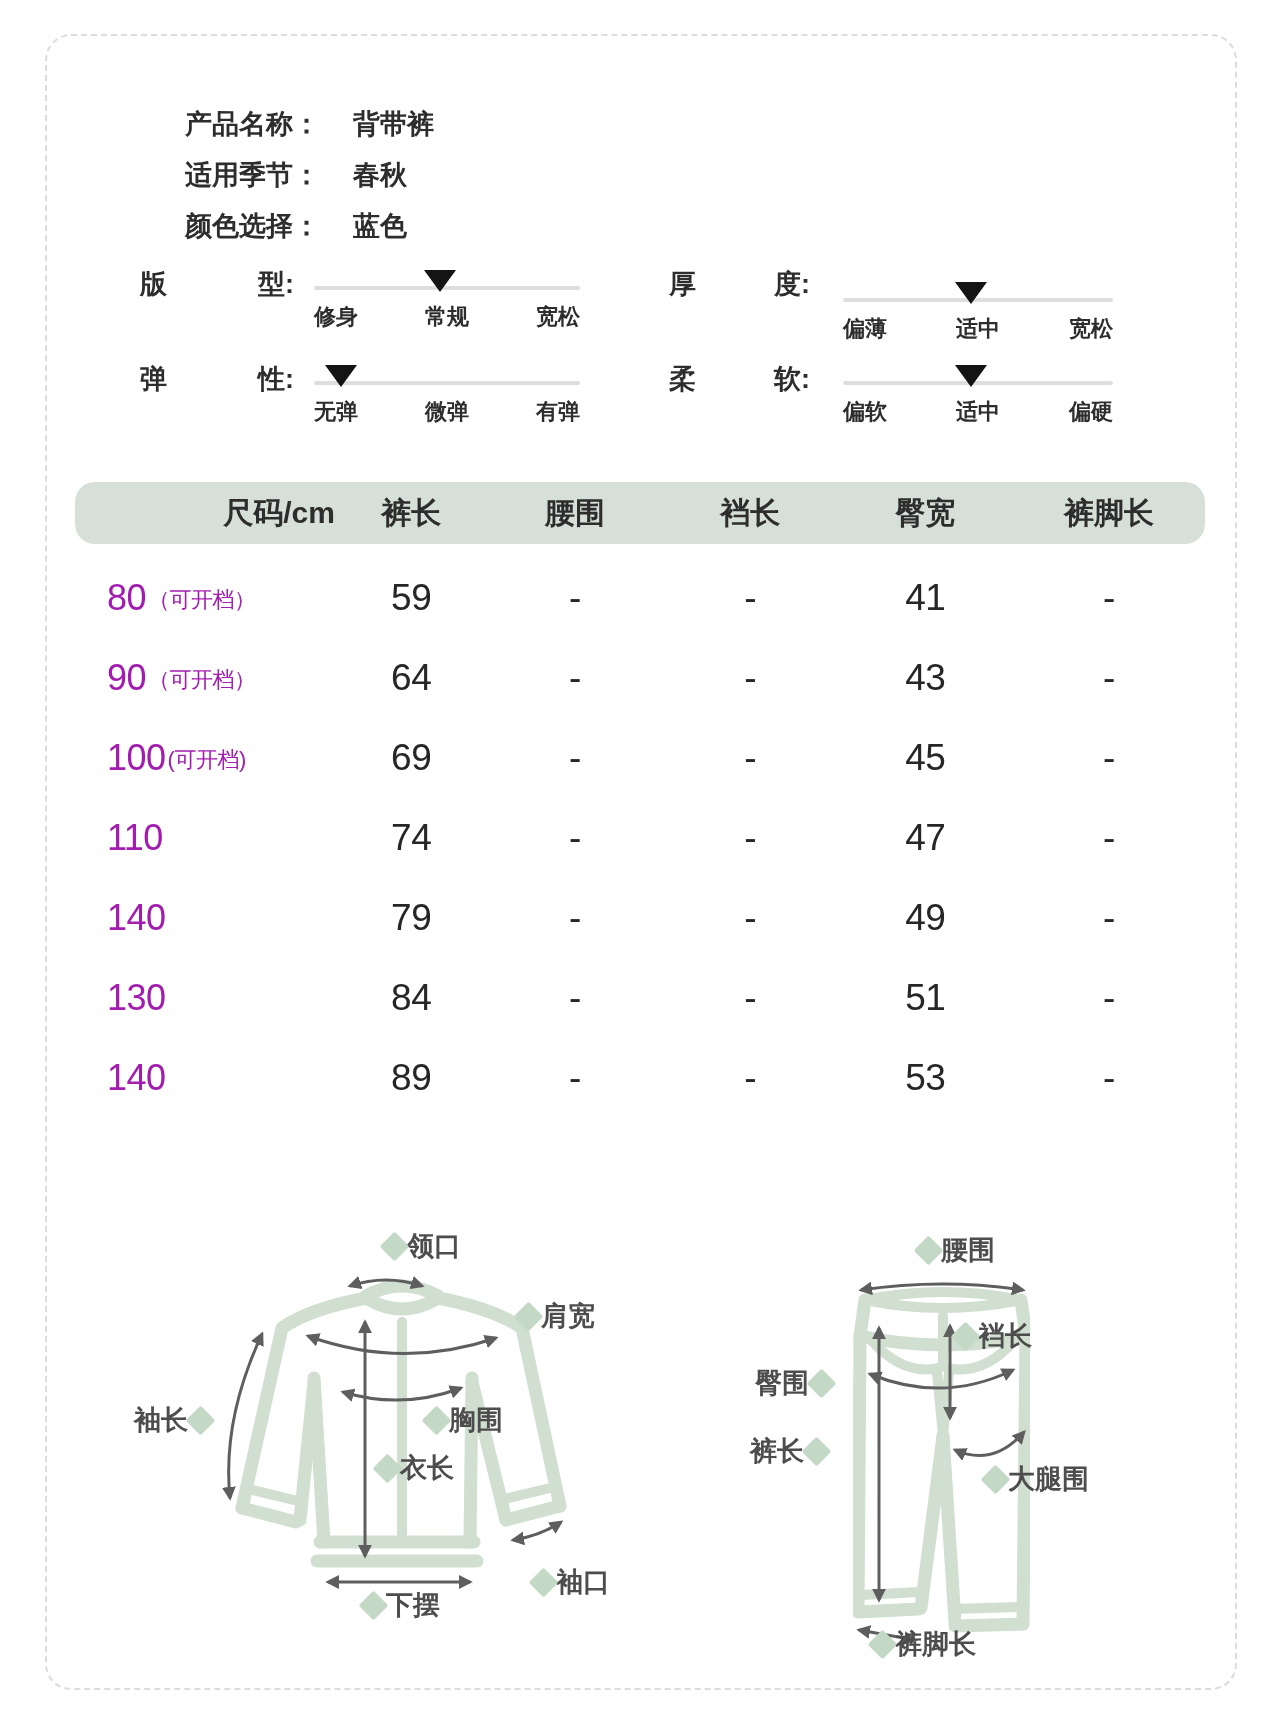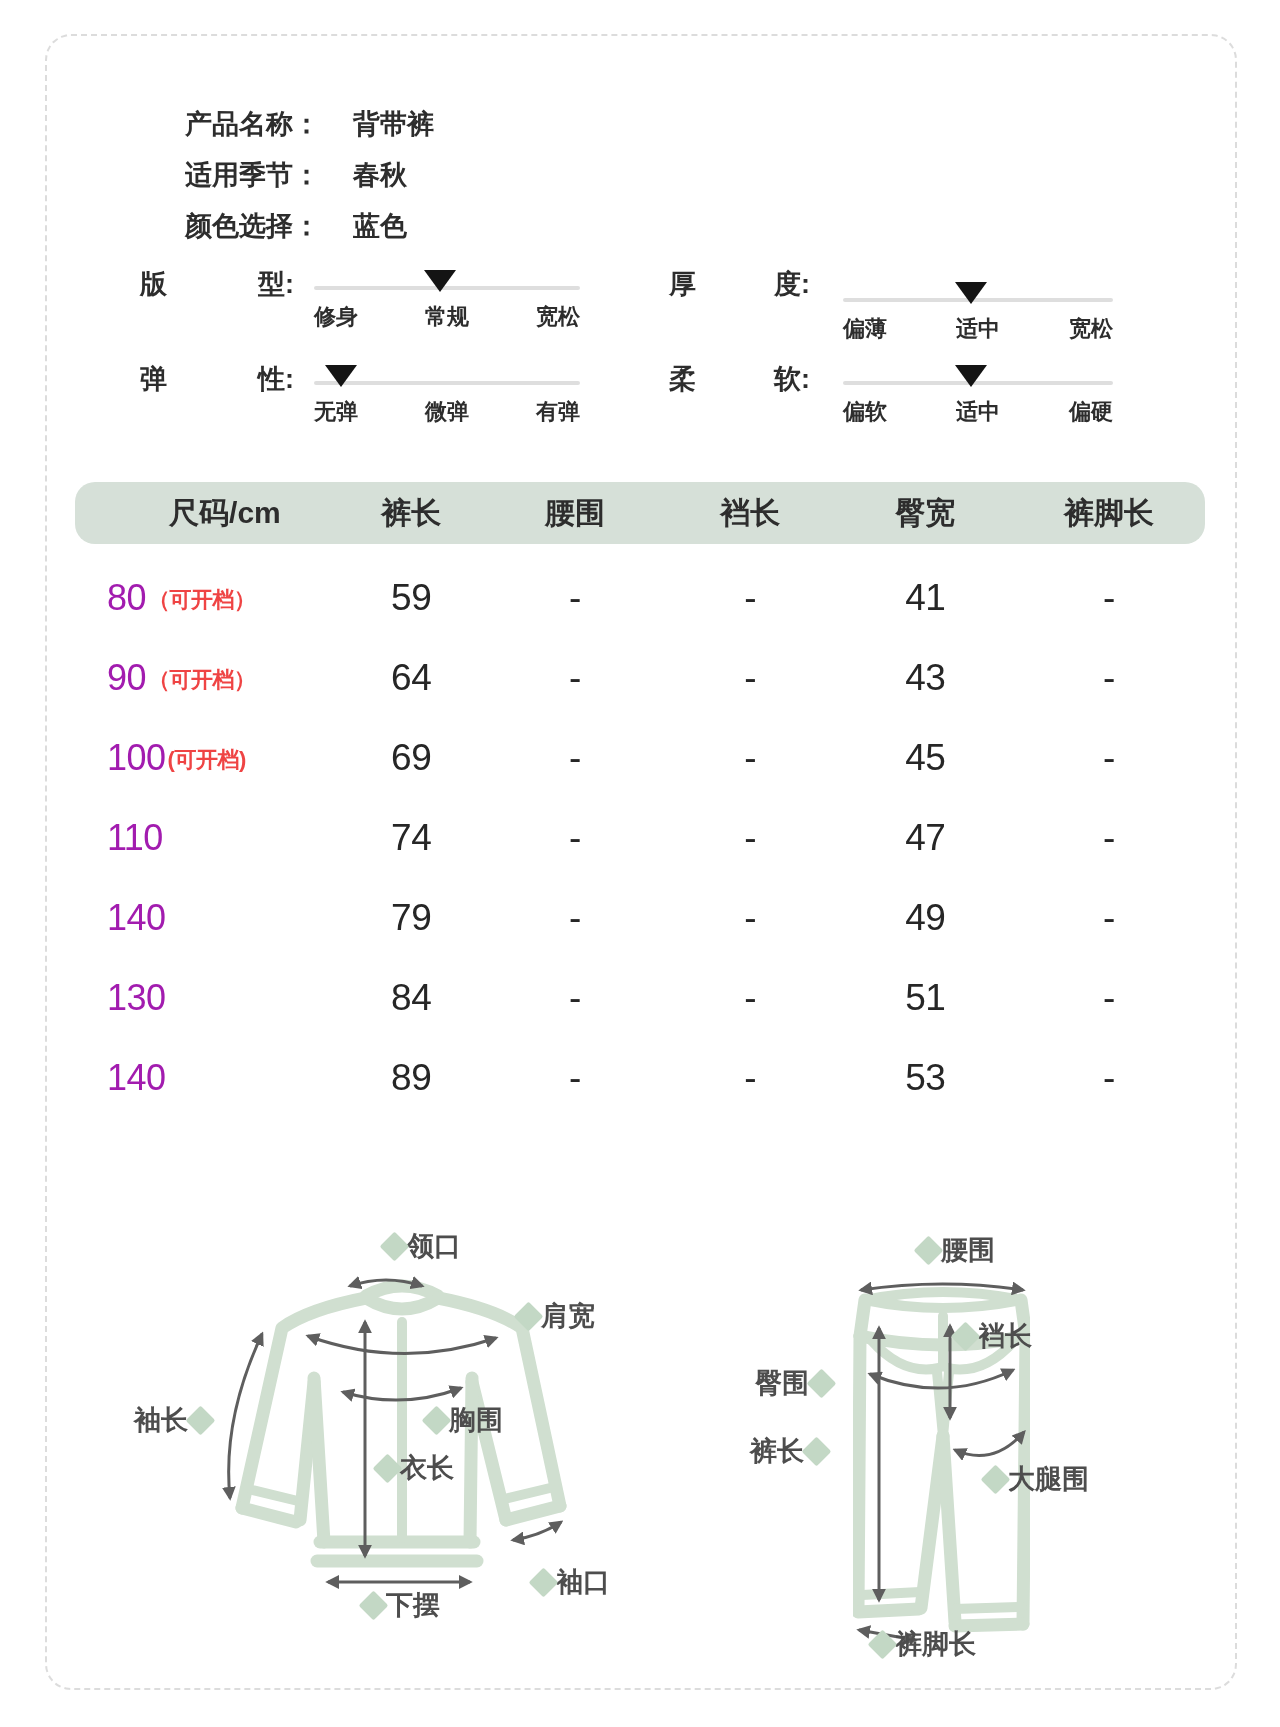--- a/index.html
+++ b/index.html
@@ -15,28 +15,28 @@
   .sliders{position:absolute;left:0;top:226px;width:1280px;height:190px;}
   .slider-label{position:absolute;display:flex;justify-content:space-between;font-size:27px;font-weight:bold;color:#2d2d2d;}
   .slider-track{position:absolute;height:70px;}
   .track-line{position:absolute;left:0;right:0;top:24px;height:4px;background:#dedede;border-radius:2px;}
   .marker{position:absolute;top:8px;width:0;height:0;border-left:16px solid transparent;border-right:16px solid transparent;border-top:22px solid #141414;transform:translateX(-50%);}
   .track-labels{position:absolute;left:0;right:0;top:40px;display:flex;justify-content:space-between;font-size:22px;font-weight:bold;color:#2d2d2d;}
 
   
   .size-table{position:absolute;left:75px;top:482px;width:1130px;}
   .thead{height:62px;background:#d6e0d8;border-radius:20px;display:grid;grid-template-columns:23% 13.5% 15.5% 15.5% 15.5% 17%;align-items:center;font-size:30px;font-weight:bold;color:#2d2d2d;}
-  .thead .h1{padding-left:40px;text-align:center;}
+  .thead .h1{padding-left:40px;text-align:right;}
   .thead span{text-align:center;}
   .trow{height:80px;display:grid;grid-template-columns:23% 13.5% 15.5% 15.5% 15.5% 17%;align-items:center;}
   .trows{margin-top:14px;}
   .cell{text-align:center;font-size:37px;font-weight:500;color:#262626;letter-spacing:-0.5px;}
   .size-cell{text-align:left;padding-left:32px;display:flex;align-items:center;}
   .size-num{font-size:36px;font-weight:500;color:#a21caf;}
-  .size-note{font-size:22px;font-weight:bold;color:#ef4444;margin-left:2px;padding-top:4px;}
+  .size-note{font-size:22px;font-weight:normal;color:#a21caf;margin-left:2px;padding-top:4px;}
 
   
   .diagram{position:absolute;top:1150px;width:560px;height:530px;}
   .diagram.left{left:80px;}
   .diagram.right{left:640px;}
   .dlabel{position:absolute;display:flex;align-items:center;gap:2px;font-size:27px;font-weight:600;color:#4d4d4d;white-space:nowrap;}
   .diamond{width:21px;height:21px;background:#c3d8c5;transform:rotate(45deg);border-radius:2px;flex:0 0 auto;}
   svg.garment{position:absolute;}
   .gline{stroke:#d0dfd0;stroke-width:13;fill:none;stroke-linecap:round;stroke-linejoin:round;}
   .gline-thin{stroke:#d0dfd0;stroke-width:10;fill:none;stroke-linecap:round;}

